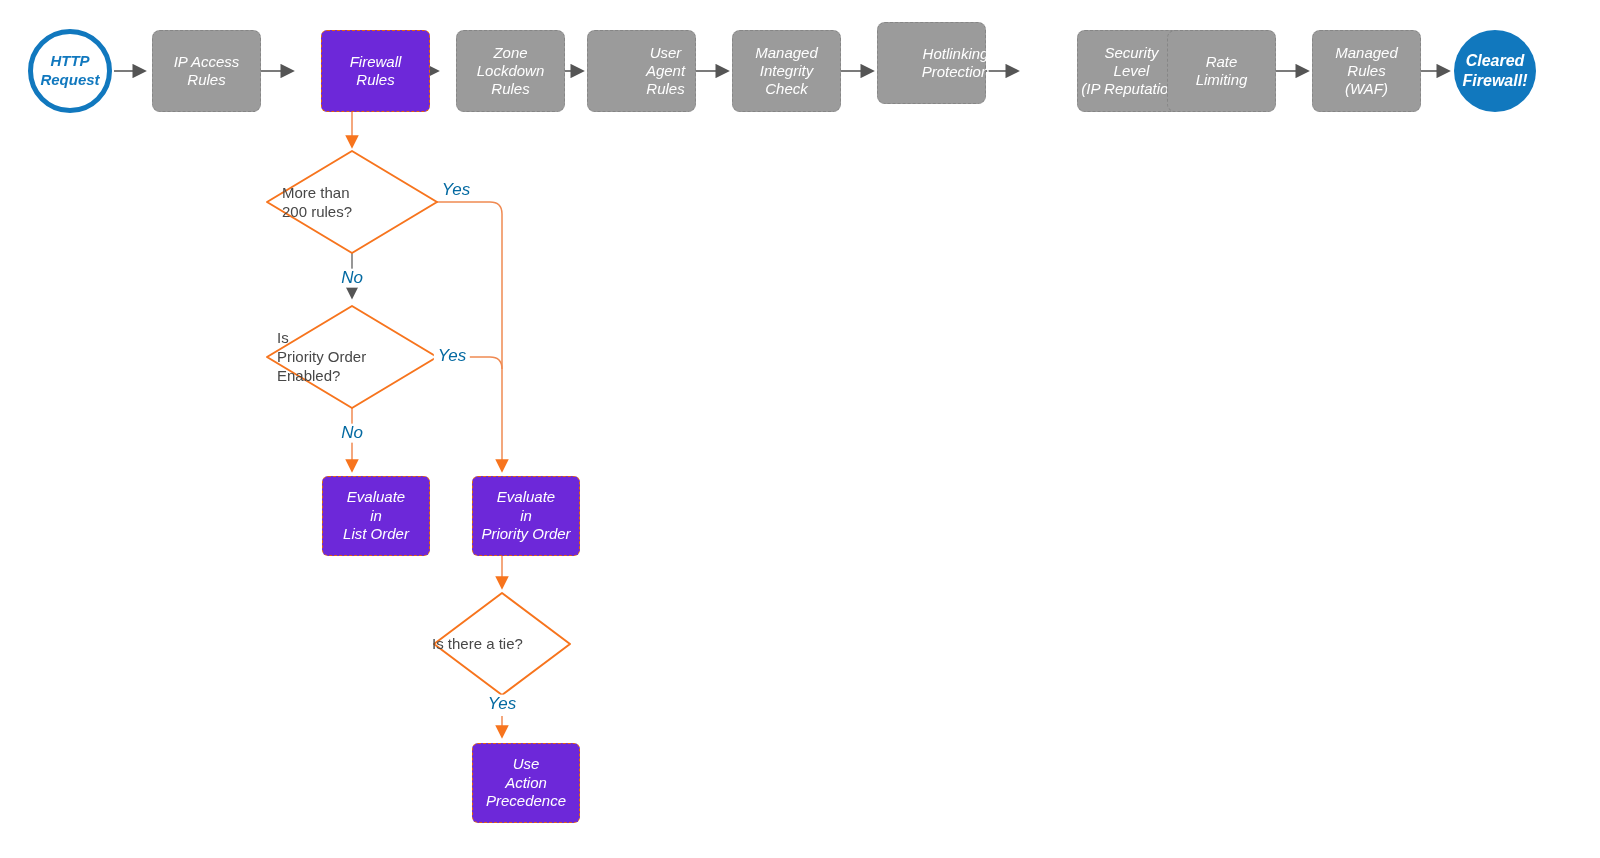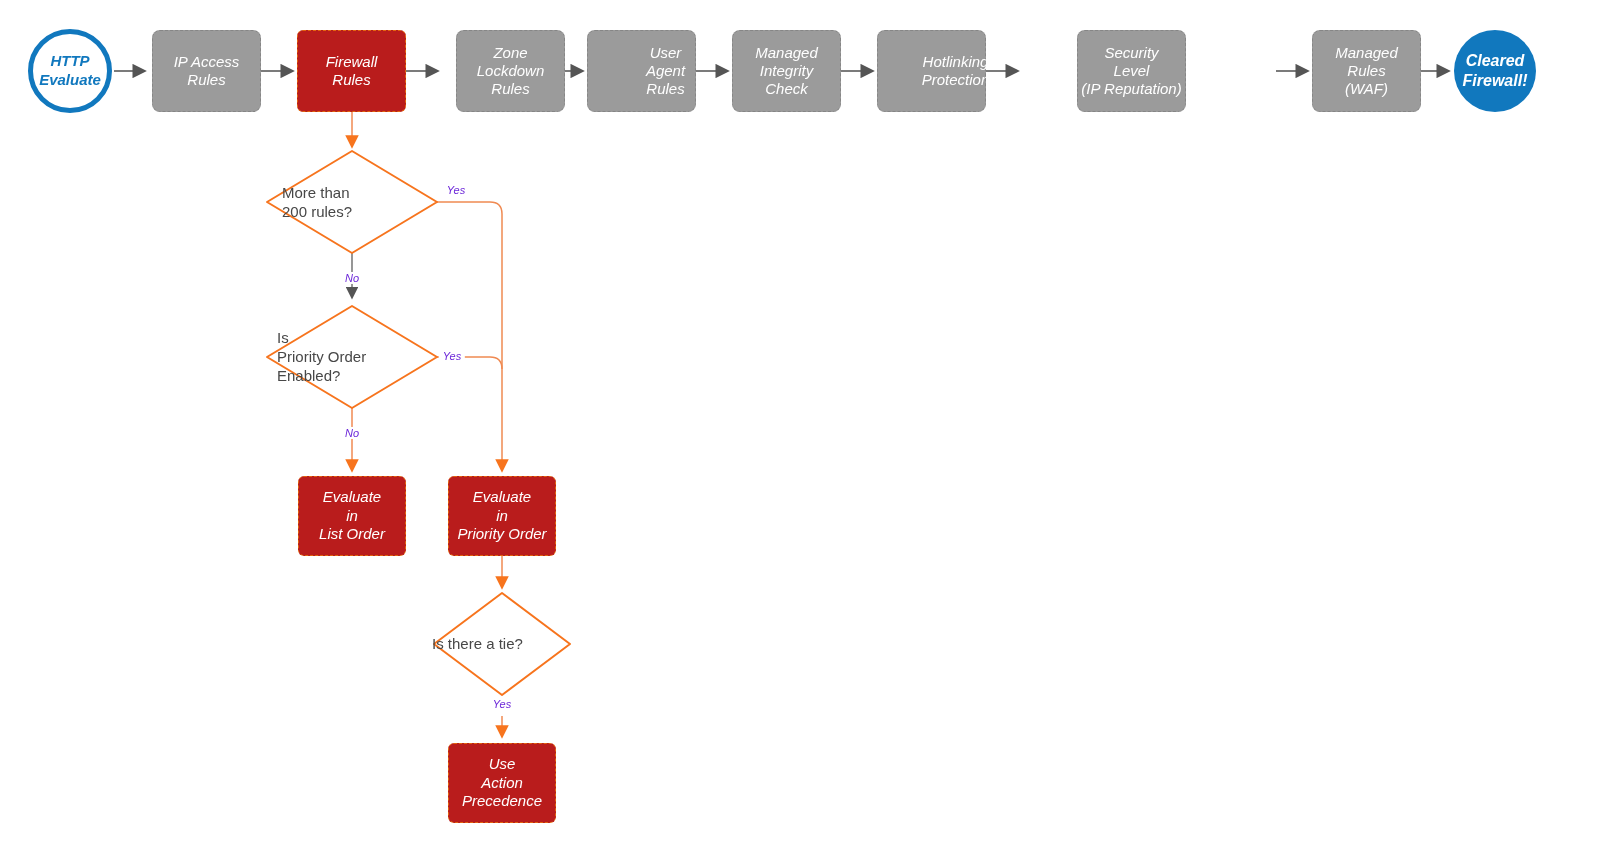--- a/index.html
+++ b/index.html
@@ -32,22 +32,23 @@
     color: #ffffff;
     font-style: italic;
     font-size: 15px;
     line-height: 1.22;
   }
   .gray-box {
     background: #9b9b9b;
     border: 1px dashed #868686;
   }
   .orange-box {
-    background: #b91c1c;
+    background: #6d28d9;
     border: 1px dashed #e2650c;
+    margin-left: 24px;
   }
   .action-box {
     width: 108px;
     height: 80px;
     border-radius: 6px;
     color: #ffffff;
     font-style: italic;
     font-size: 15px;
     line-height: 1.25;
   }
@@ -78,22 +79,22 @@
     position: absolute;
     color: #474747;
     font-size: 15px;
     line-height: 1.28;
     text-align: left;
     white-space: pre-line;
     transform: translate(-50%, -50%);
   }
   .edge-label {
     position: absolute;
-    color: #6d28d9;
-    font-size: 11px;
+    color: #0369a1;
+    font-size: 17px;
     font-style: italic;
     transform: translate(-50%, -50%);
     background: #ffffff;
     padding: 0 4px;
     line-height: 1.1;
   }
 </style>
 </head>
 <body>
 
@@ -133,39 +134,41 @@
     </g>
 
     <g fill="#ffffff" stroke="#f7741d" stroke-width="2" stroke-linejoin="round">
       <polygon points="352,151 437,202 352,253 267,202"></polygon>
       <polygon points="352,306 437,357 352,408 267,357"></polygon>
       <polygon points="502,593 570,644 502,695 434,644"></polygon>
     </g>
   </svg>
 
   <div class="node start-circle">HTTP
-Evaluate</div>
+Request</div>
 
   <div class="node pipe-box gray-box" style="left:152px; top:30px;">IP Access
 Rules</div>
   <div class="node pipe-box orange-box" style="left:297px; top:30px; border-radius:6px;">Firewall
 Rules</div>
   <div class="node pipe-box gray-box" style="left:456px; top:30px;">Zone
 Lockdown
 Rules</div>
   <div class="node pipe-box gray-box" style="left:587px; top:30px;padding-left:48px;">User Agent
 Rules</div>
   <div class="node pipe-box gray-box" style="left:732px; top:30px;">Managed
 Integrity
 Check</div>
-  <div class="node pipe-box gray-box" style="left:877px; top:30px;padding-left:48px;">Hotlinking
+  <div class="node pipe-box gray-box" style="left:877px; top:22px;padding-left:48px;">Hotlinking
 Protection</div>
   <div class="node pipe-box gray-box" style="left:1077px; top:30px;">Security
 Level
 (IP Reputation)</div>
+  <div class="node pipe-box gray-box" style="left:1167px; top:30px;">Rate
+Limiting</div>
   <div class="node pipe-box gray-box" style="left:1312px; top:30px;">Managed
 Rules
 (WAF)</div>
 
   <div class="node end-circle">Cleared
 Firewall!</div>
 
   <div class="diamond-label" style="left:352px; top:202px; width:140px;">More than
 200 rules?</div>
   <div class="diamond-label" style="left:352px; top:357px; width:150px;">Is

